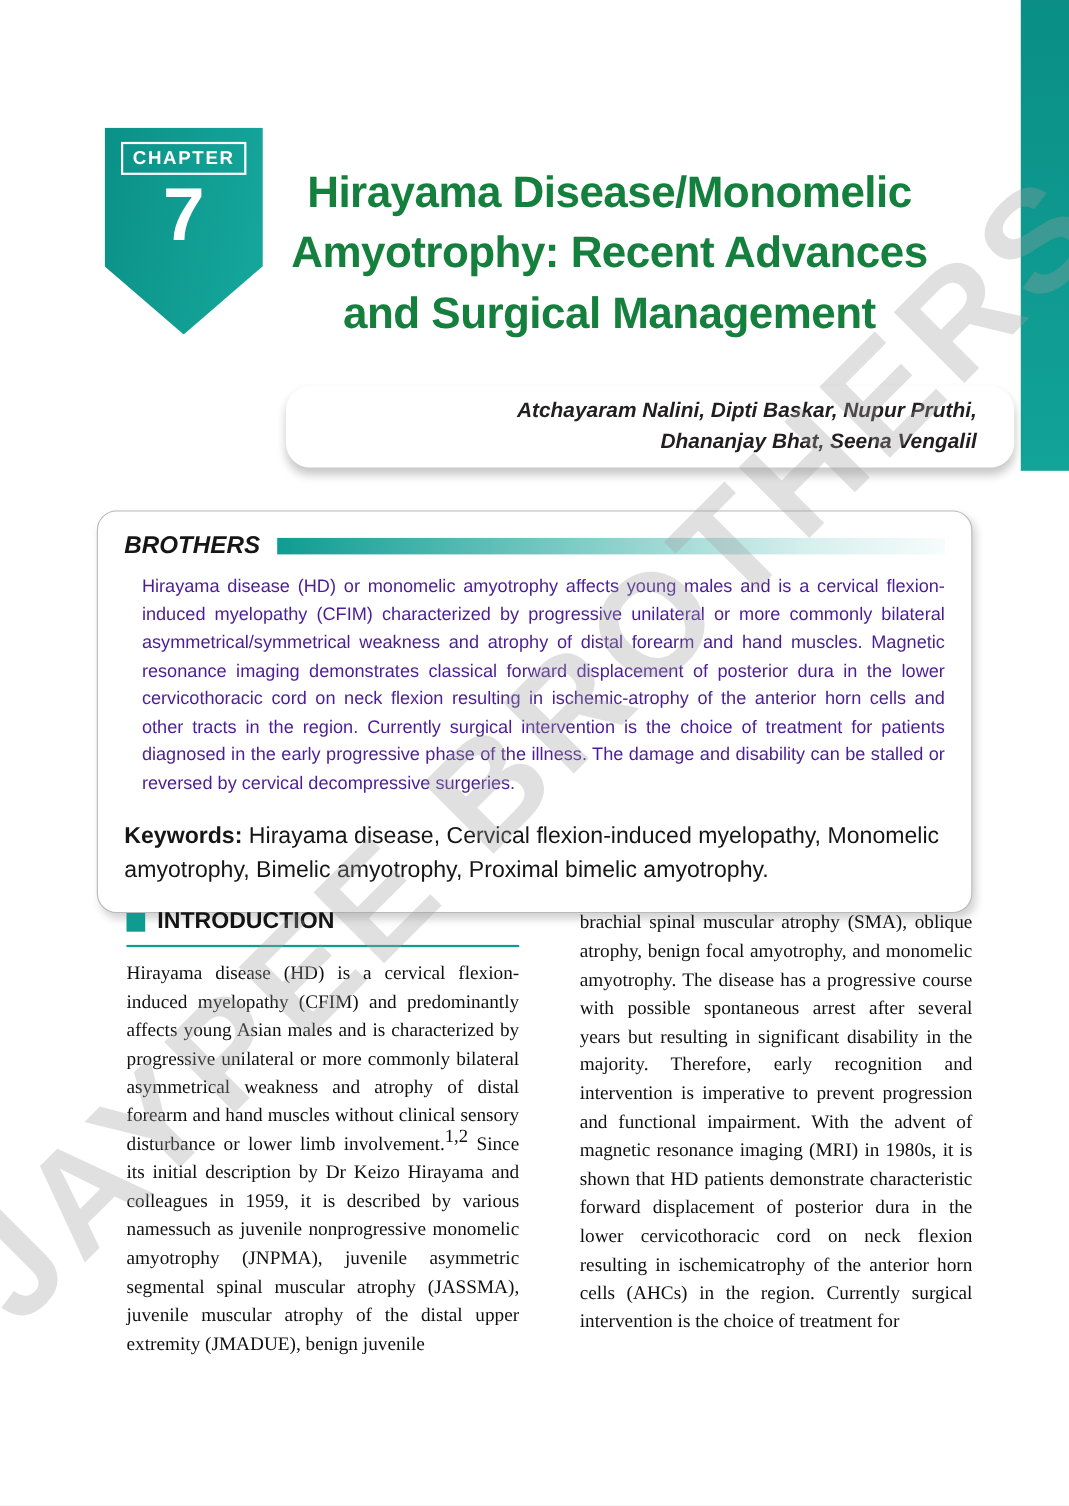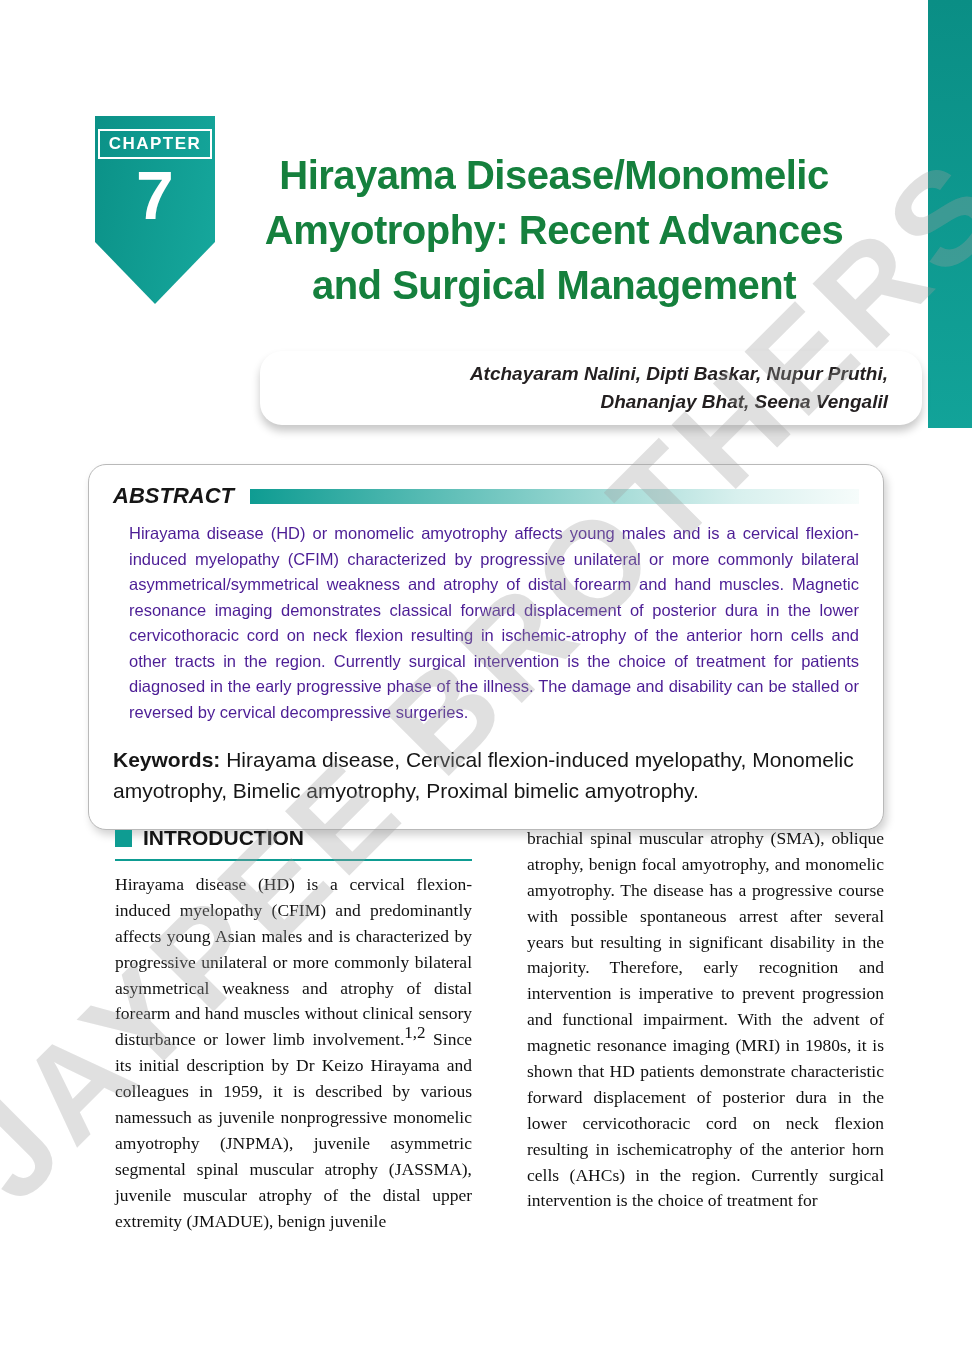--- a/index.html
+++ b/index.html
@@ -16,21 +16,21 @@
   
   .accent-bar{
     position:absolute;right:0;top:0;
     width:44px;height:428px;
     background:linear-gradient(180deg,#0a8e85 0%,#12a399 100%);
   }
 
   
   .chapter-badge{
     position:absolute;left:95px;top:116px;
-    width:120px;height:188px;
+    width:144px;height:188px;
     background:linear-gradient(100deg,#0b9187,#16a89d);
     clip-path:polygon(0 0,100% 0,100% 67%,50% 100%,0 67%);
     text-align:center;
   }
   .chapter-label-box{
     display:inline-block;
     margin-top:13px;
     border:2px solid #ffffff;
     padding:3px 9px;
     color:#ffffff;
@@ -189,21 +189,21 @@
 Amyotrophy: Recent Advances
 and Surgical Management</h1>
 
   <div class="authors-band">
     <div class="authors">Atchayaram Nalini, Dipti Baskar, Nupur Pruthi,
 Dhananjay Bhat, Seena Vengalil</div>
   </div>
 
   <section class="abstract-box">
     <div class="abstract-head">
-      <span class="abstract-title">ABSTRACT</span>
+      <span class="abstract-title">BROTHERS</span>
       <span class="abstract-gradient"></span>
     </div>
     <p class="abstract-body">Hirayama disease (HD) or monomelic amyotrophy affects young males and is a cervical flexion-induced myelopathy (CFIM) characterized by progressive unilateral or more commonly bilateral asymmetrical/symmetrical weakness and atrophy of distal forearm and hand muscles. Magnetic resonance imaging demonstrates classical forward displacement of posterior dura in the lower cervicothoracic cord on neck flexion resulting in ischemic-atrophy of the anterior horn cells and other tracts in the region. Currently surgical intervention is the choice of treatment for patients diagnosed in the early progressive phase of the illness. The damage and disability can be stalled or reversed by cervical decompressive surgeries.</p>
     <p class="keywords"><b>Keywords:</b> <span>Hirayama disease, Cervical flexion-induced myelopathy, Monomelic amyotrophy, Bimelic amyotrophy, Proximal bimelic amyotrophy.</span></p>
   </section>
 
   <div class="columns">
     <div class="col">
       <div class="intro-heading">
         <span class="section-square"></span>

